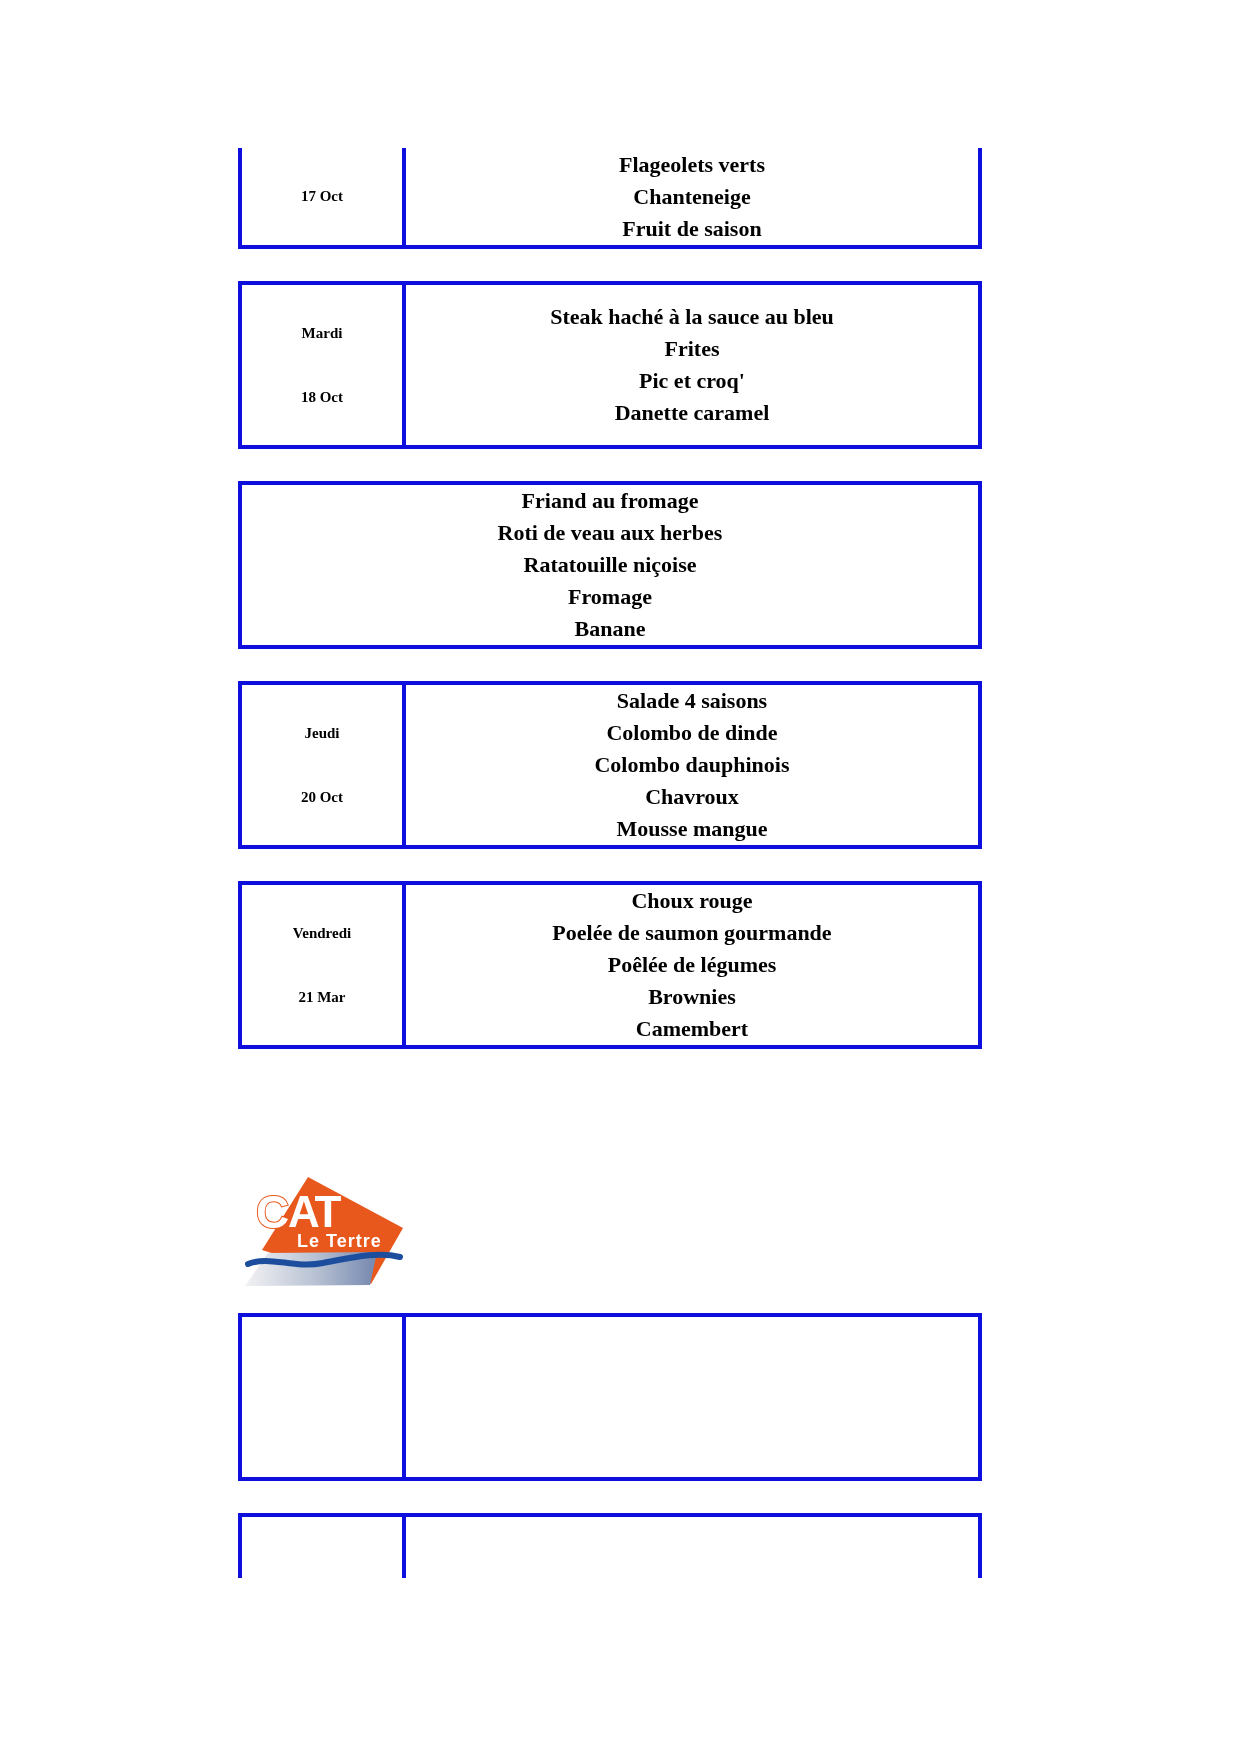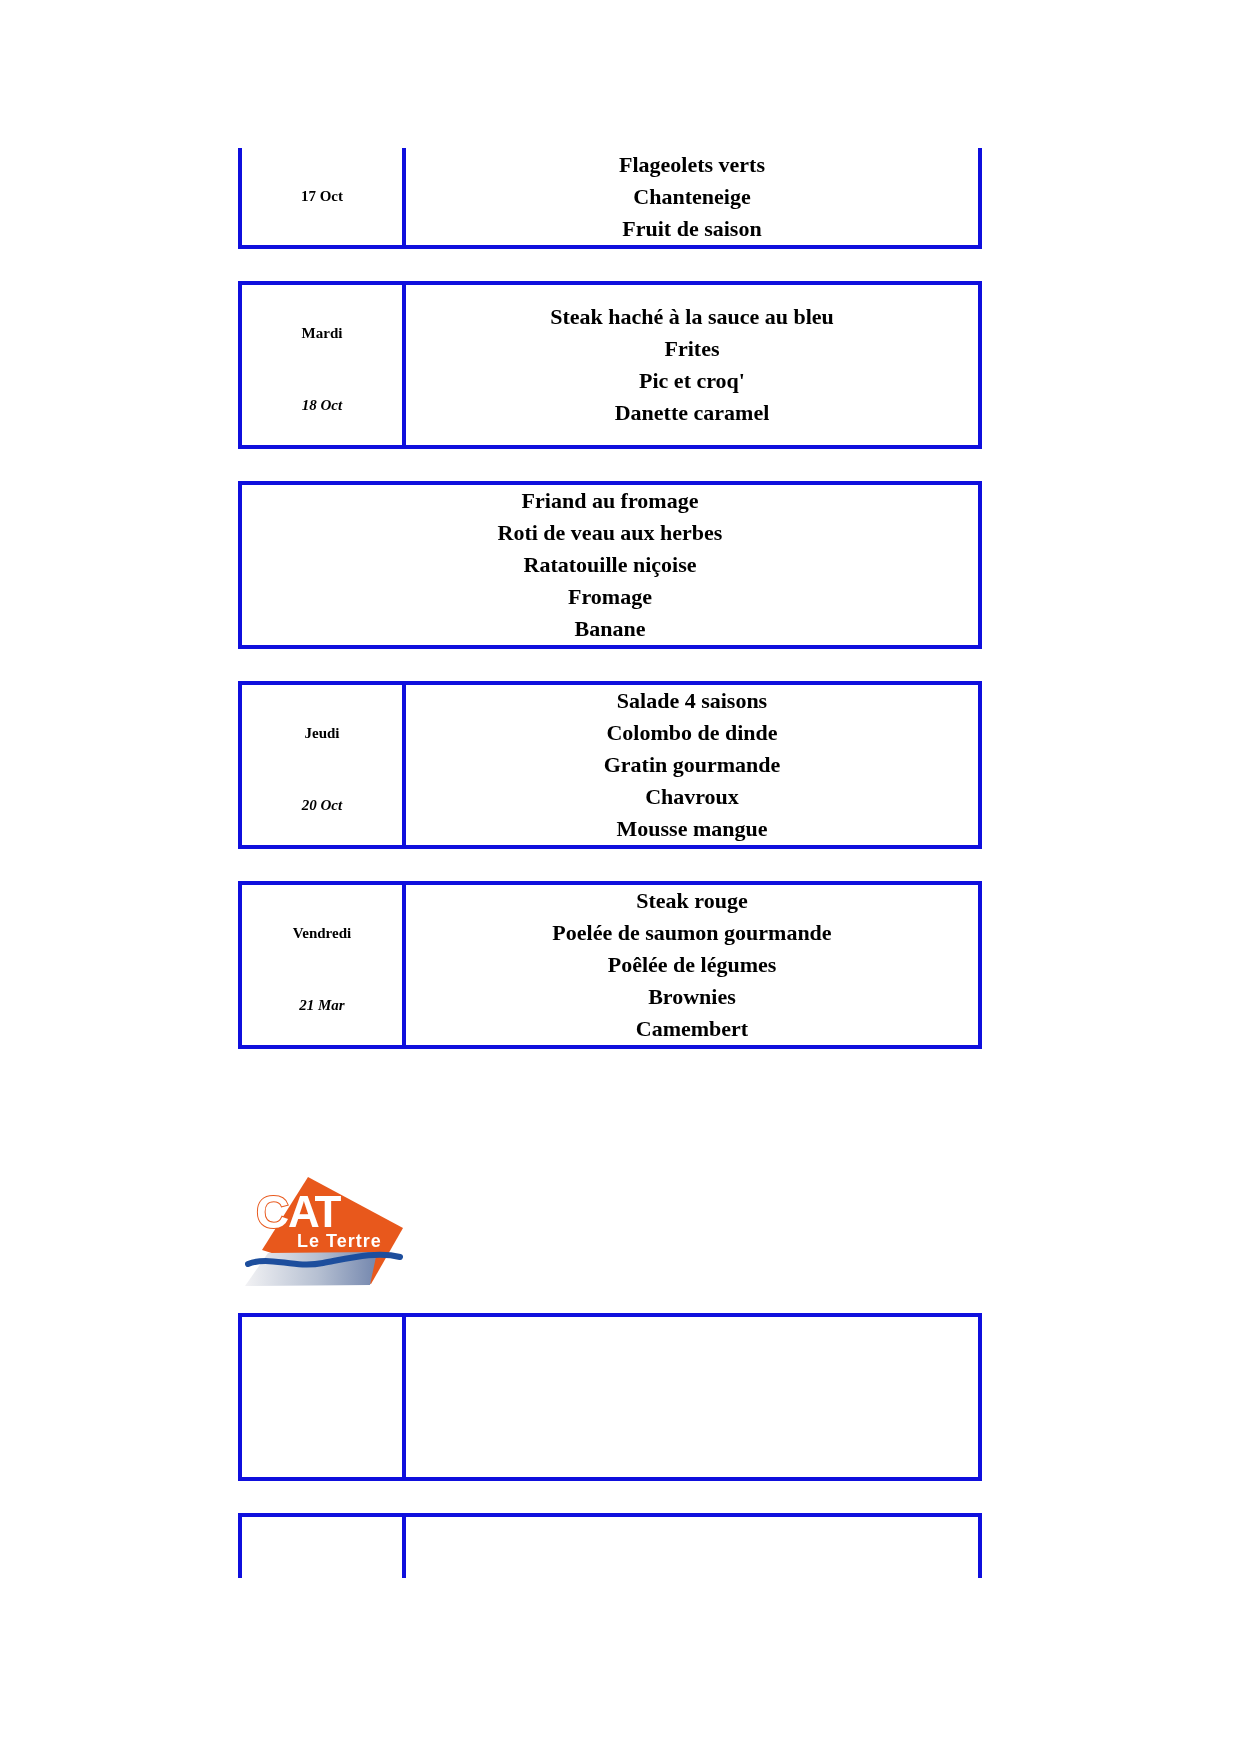--- a/index.html
+++ b/index.html
@@ -14,21 +14,21 @@
     border:4px solid var(--tb,#0f0fdd);
     display:flex; background:#fff;
   }
   .menu-table.no-top    { border-top:none; }
   .menu-table.no-bottom { border-bottom:none; }
   .day-col {
     flex:0 0 164px; border-right:4px solid var(--tb,#0f0fdd);
     text-align:center; padding-top:32px;
   }
   .day, .date { height:32px; line-height:32px; font-size:15px; }
-  .day + .date { margin-top:40px;font-style:italic; }
+  .day + .date { margin-top:32px; }
   .items-col {
     flex:1 1 auto; display:flex; flex-direction:column; justify-content:center;
   }
   .menu-item { height:32px; line-height:32px; font-size:22px; text-align:center; }
   #logo { position:absolute; left:245px; top:1172px; width:158px; height:118px; }
   #logo text { font-family:"Liberation Sans", sans-serif; font-weight:bold; }
 </style>
 </head>
 <body>
 
@@ -82,32 +82,32 @@
       </div>
     </div>
     <div class="menu-table" style="top: 681px; height: 168px;">
       <div class="day-col">
         <div class="day">Jeudi</div>
         <div class="date">20 Oct</div>
       </div>
       <div class="items-col">
         <div class="menu-item">Salade 4 saisons</div>
         <div class="menu-item">Colombo de dinde</div>
-        <div class="menu-item">Gratin gourmande</div>
+        <div class="menu-item">Colombo dauphinois</div>
         <div class="menu-item">Chavroux</div>
         <div class="menu-item">Mousse mangue</div>
       </div>
     </div>
     <div class="menu-table" style="top: 881px; height: 168px;">
       <div class="day-col">
         <div class="day">Vendredi</div>
         <div class="date">21 Mar</div>
       </div>
       <div class="items-col">
-        <div class="menu-item">Steak rouge</div>
+        <div class="menu-item">Choux rouge</div>
         <div class="menu-item">Poelée de saumon gourmande</div>
         <div class="menu-item">Poêlée de légumes</div>
         <div class="menu-item">Brownies</div>
         <div class="menu-item">Camembert</div>
       </div>
     </div>
     <div class="menu-table" style="top: 1313px; height: 168px;">
       <div class="day-col"></div>
       <div class="items-col"></div>
     </div>

